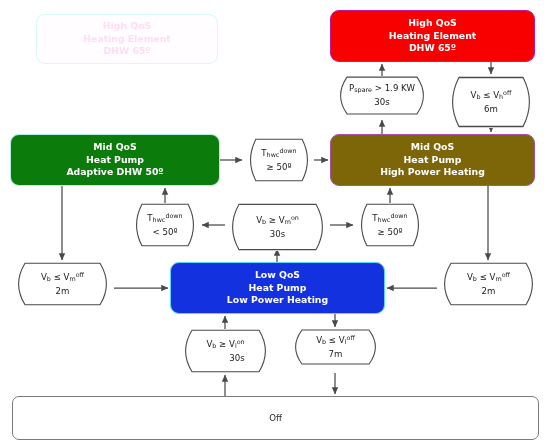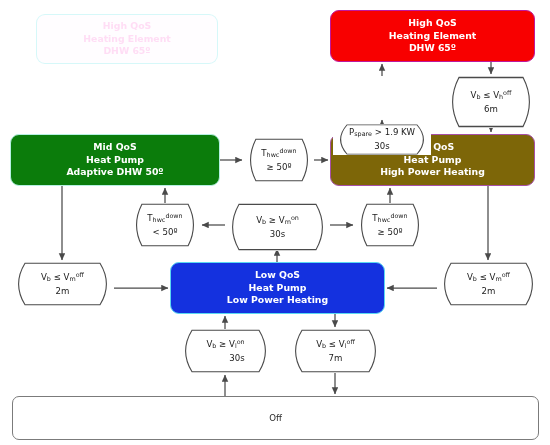--- a/index.html
+++ b/index.html
@@ -111,21 +111,21 @@
   <div class="node state blue" id="s3" style="left: 170px; top: 262px; width: 215px; height: 52px;">
     <span class="lbl">Low QoS
 Heat Pump
 Low Power Heating</span>
   </div>
   <div class="node state off" id="s4" style="left: 12px; top: 396px; width: 527px; height: 44px;">
     <span class="lbl">Off</span>
   </div>
 
   <div id="cond-layer">
-      <div class="node cond" style="left: 333px; top: 76px; width: 98px; height: 31px; margin-top: 48px;">
+      <div class="node cond" style="left: 333px; top: 76px; width: 98px; height: 39px;">
         <svg class="shell" viewBox="0 0 98 42" preserveAspectRatio="none">
           <path d="M14,1.2 L84,1.2 Q96.8,21 84,40.8 L14,40.8 Q1.2,21 14,1.2 Z" fill="#ffffff" stroke="#4a4a4a" stroke-width="1.1"></path>
         </svg>
         <span class="txt">P<sub>spare</sub> &gt; 1.9 KW<span class="ln2">30s</span></span>
       </div>
       <div class="node cond" style="left: 445px; top: 76px; width: 92px; height: 52px;">
         <svg class="shell" viewBox="0 0 92 42" preserveAspectRatio="none">
           <path d="M14,1.2 L78,1.2 Q90.8,21 78,40.8 L14,40.8 Q1.2,21 14,1.2 Z" fill="#ffffff" stroke="#4a4a4a" stroke-width="1.1"></path>
         </svg>
         <span class="txt">V<sub>b</sub> ≤ V<sub>h</sub><sup>off</sup><span class="ln2">6m</span></span>
@@ -165,21 +165,21 @@
           <path d="M14,1.2 L89,1.2 Q101.8,22 89,42.8 L14,42.8 Q1.2,22 14,1.2 Z" fill="#ffffff" stroke="#4a4a4a" stroke-width="1.1"></path>
         </svg>
         <span class="txt">V<sub>b</sub> ≤ V<sub>m</sub><sup>off</sup><span class="ln2">2m</span></span>
       </div>
       <div class="node cond" style="left: 178px; top: 329px; width: 95px; height: 44px; text-align: right;">
         <svg class="shell" viewBox="0 0 95 44" preserveAspectRatio="none">
           <path d="M14,1.2 L81,1.2 Q93.8,22 81,42.8 L14,42.8 Q1.2,22 14,1.2 Z" fill="#ffffff" stroke="#4a4a4a" stroke-width="1.1"></path>
         </svg>
         <span class="txt">V<sub>b</sub> ≥ V<sub>l</sub><sup>on</sup><span class="ln2">30s</span></span>
       </div>
-      <div class="node cond" style="left: 288px; top: 329px; width: 95px; height: 44px;">
+      <div class="node cond" style="left: 288px; top: 329px; width: 95px; height: 36px;">
         <svg class="shell" viewBox="0 0 95 44" preserveAspectRatio="none">
           <path d="M14,1.2 L81,1.2 Q93.8,22 81,42.8 L14,42.8 Q1.2,22 14,1.2 Z" fill="#ffffff" stroke="#4a4a4a" stroke-width="1.1"></path>
         </svg>
         <span class="txt">V<sub>b</sub> ≤ V<sub>l</sub><sup>off</sup><span class="ln2">7m</span></span>
       </div>
     </div>
 
 </div>
 
 </body></html>

